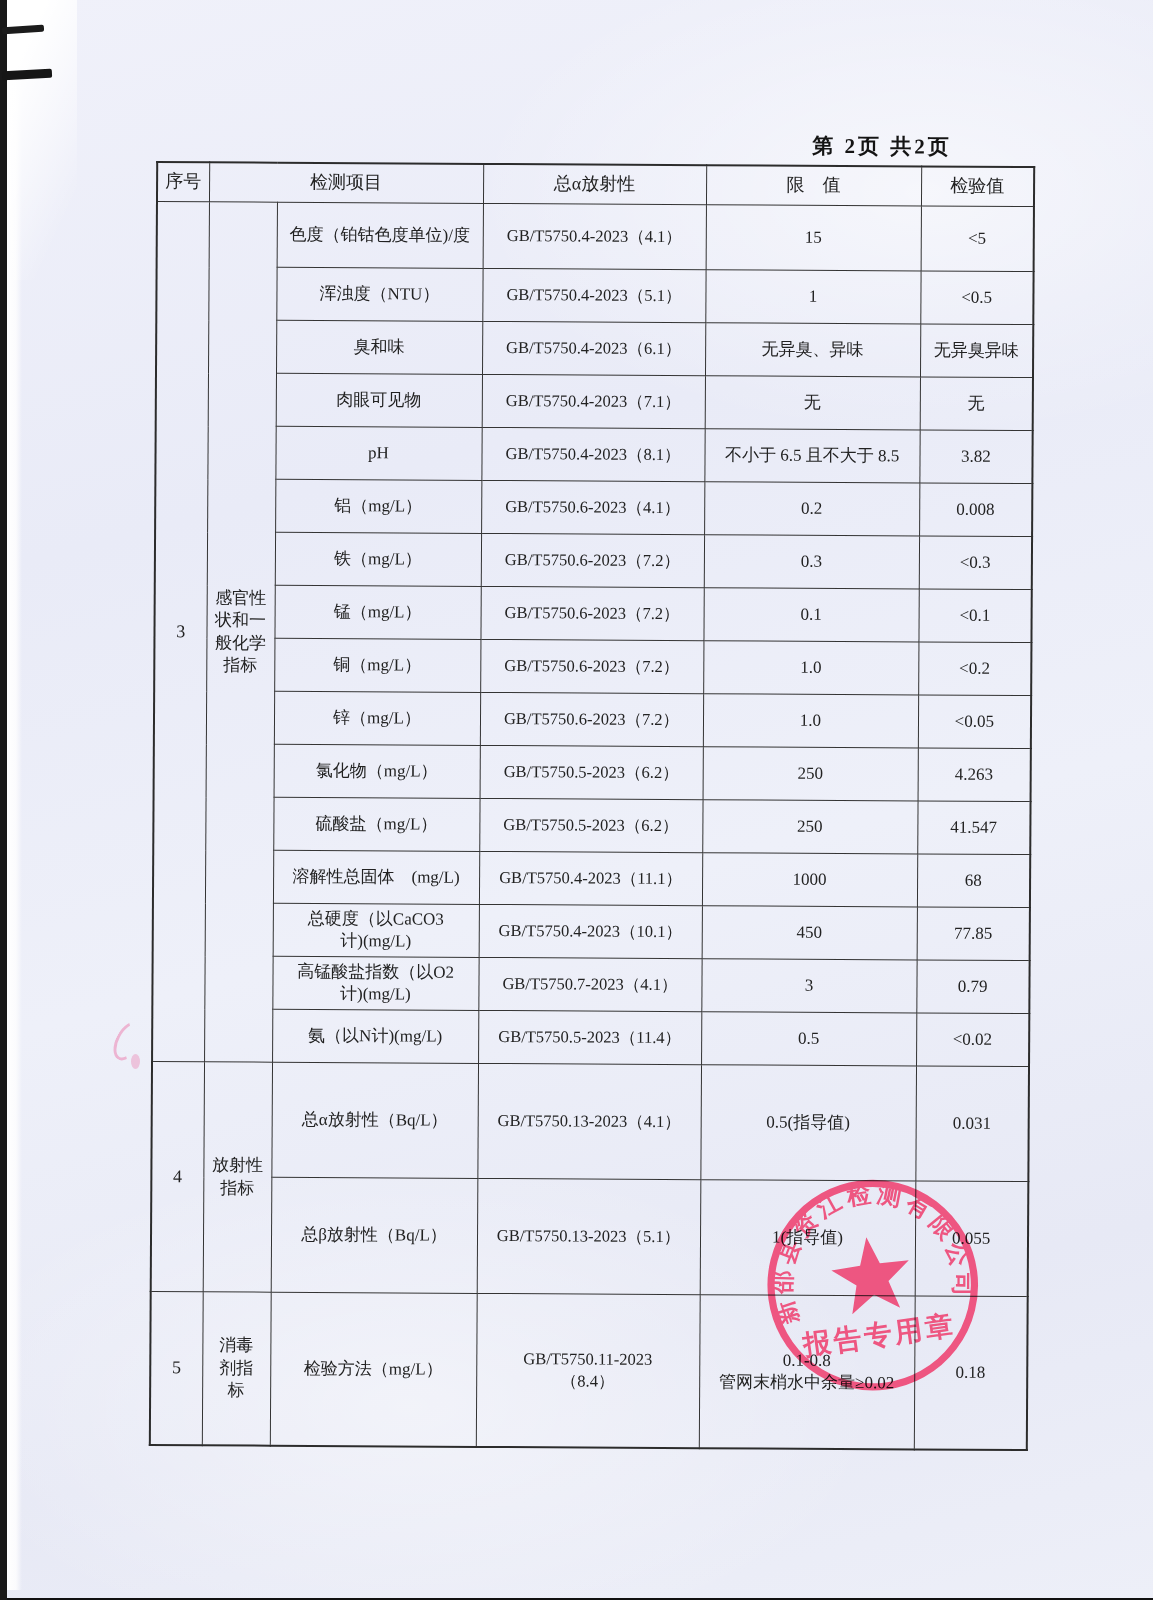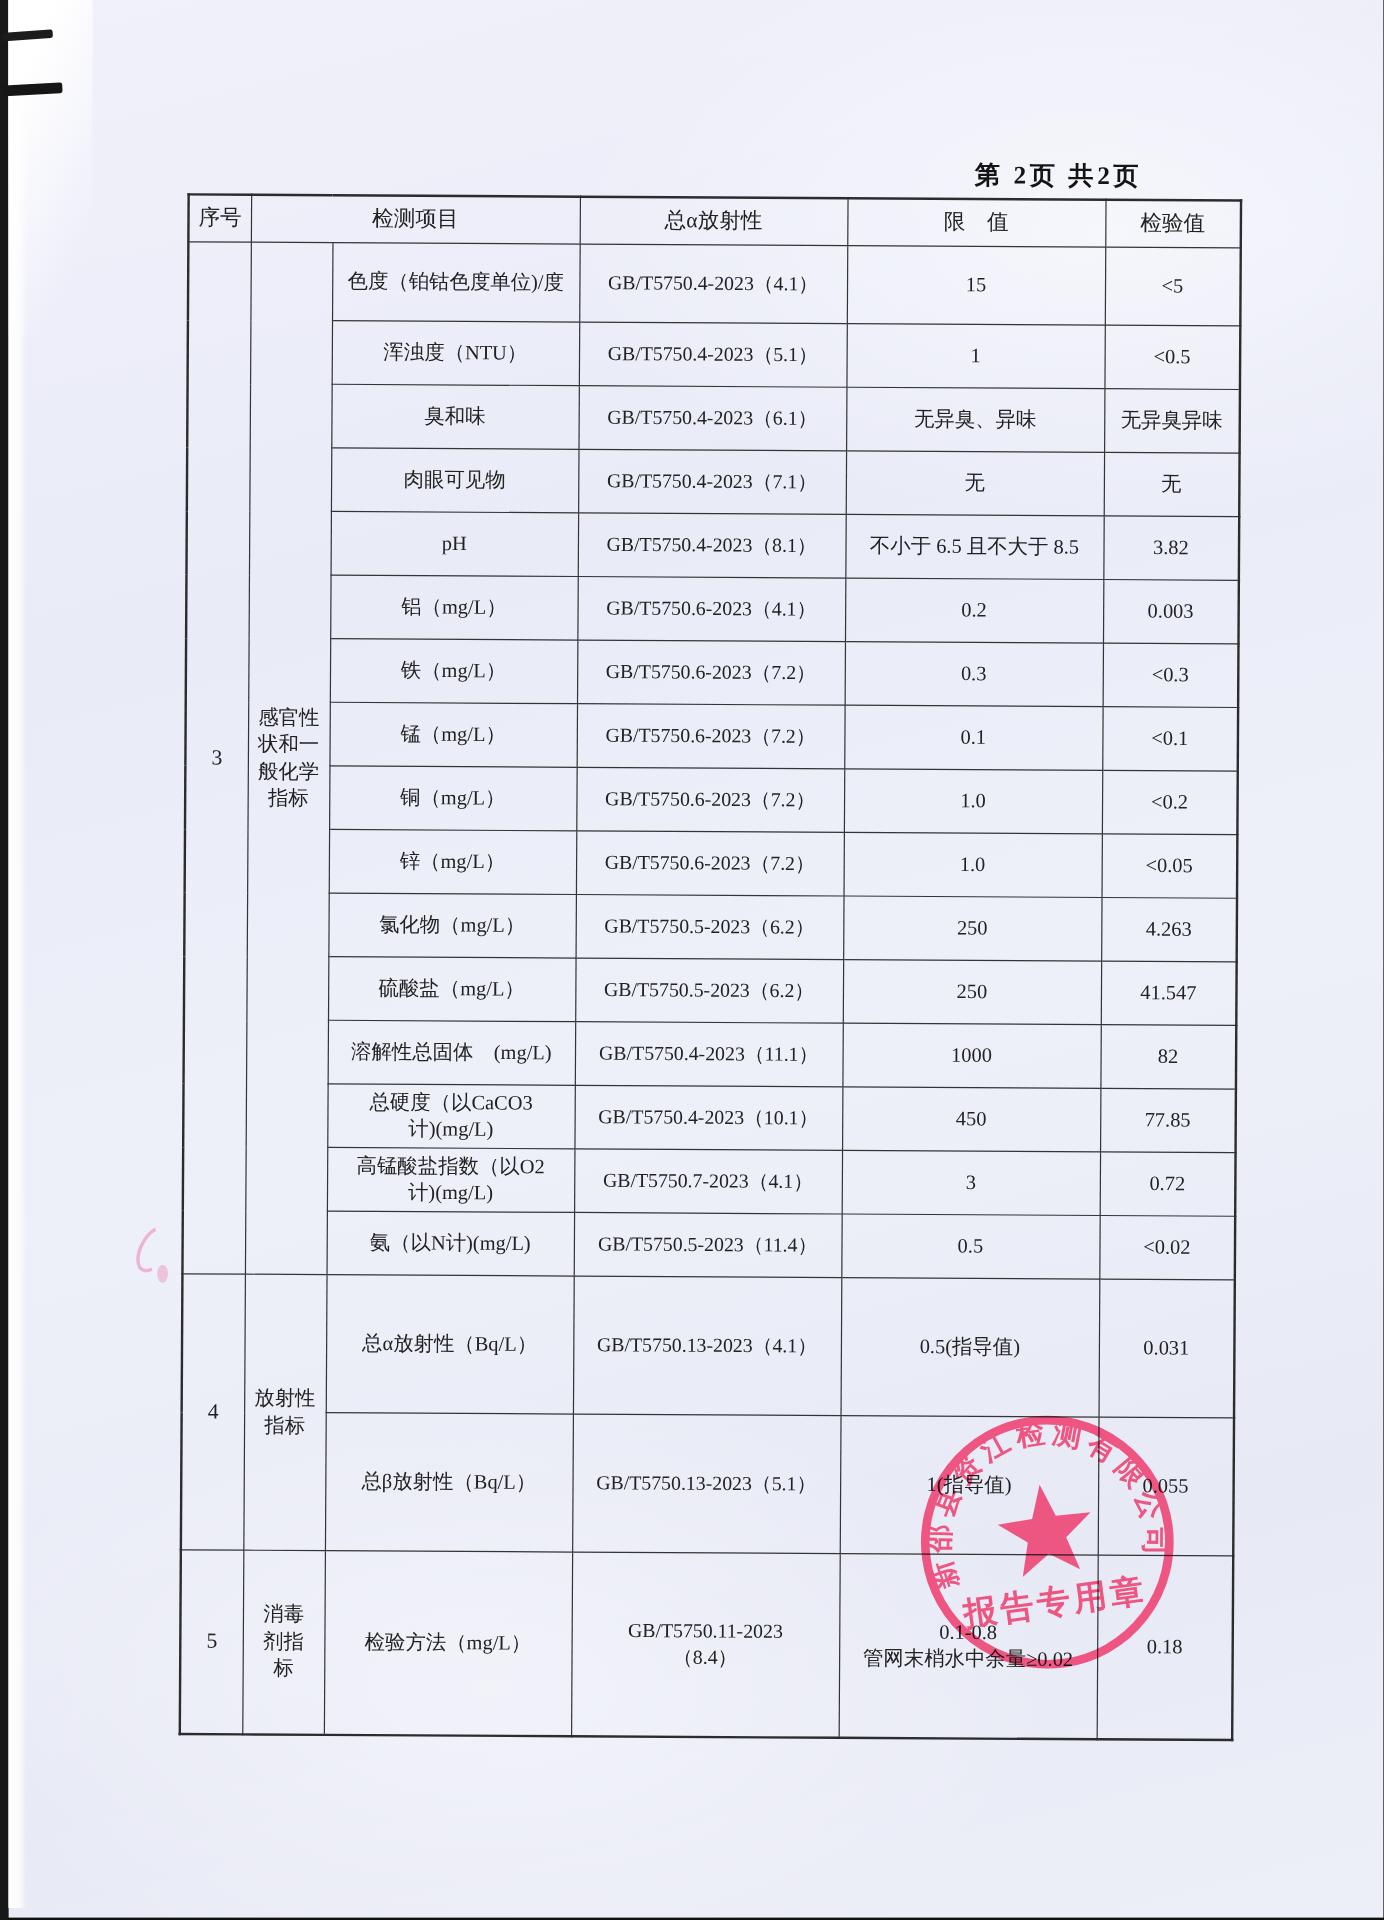--- a/index.html
+++ b/index.html
@@ -137,21 +137,21 @@
         <tr class="sec3">
           <td class="c-item">pH</td>
           <td class="c-method">GB/T5750.4-2023（8.1）</td>
           <td class="c-limit">不小于 6.5 且不大于 8.5</td>
           <td class="c-value">3.82</td>
         </tr>
         <tr class="sec3">
           <td class="c-item">铝（mg/L）</td>
           <td class="c-method">GB/T5750.6-2023（4.1）</td>
           <td class="c-limit">0.2</td>
-          <td class="c-value">0.003</td>
+          <td class="c-value">0.008</td>
         </tr>
         <tr class="sec3">
           <td class="c-item">铁（mg/L）</td>
           <td class="c-method">GB/T5750.6-2023（7.2）</td>
           <td class="c-limit">0.3</td>
           <td class="c-value">&lt;0.3</td>
         </tr>
         <tr class="sec3">
           <td class="c-item">锰（mg/L）</td>
           <td class="c-method">GB/T5750.6-2023（7.2）</td>
@@ -179,35 +179,35 @@
         <tr class="sec3">
           <td class="c-item">硫酸盐（mg/L）</td>
           <td class="c-method">GB/T5750.5-2023（6.2）</td>
           <td class="c-limit">250</td>
           <td class="c-value">41.547</td>
         </tr>
         <tr class="sec3">
           <td class="c-item">溶解性总固体　(mg/L)</td>
           <td class="c-method">GB/T5750.4-2023（11.1）</td>
           <td class="c-limit">1000</td>
-          <td class="c-value">82</td>
+          <td class="c-value">68</td>
         </tr>
         <tr class="sec3">
           <td class="c-item">总硬度（以CaCO3
 计)(mg/L)</td>
           <td class="c-method">GB/T5750.4-2023（10.1）</td>
           <td class="c-limit">450</td>
           <td class="c-value">77.85</td>
         </tr>
         <tr class="sec3">
           <td class="c-item">高锰酸盐指数（以O2
 计)(mg/L)</td>
           <td class="c-method">GB/T5750.7-2023（4.1）</td>
           <td class="c-limit">3</td>
-          <td class="c-value">0.72</td>
+          <td class="c-value">0.79</td>
         </tr>
         <tr class="sec3">
           <td class="c-item">氨（以N计)(mg/L)</td>
           <td class="c-method">GB/T5750.5-2023（11.4）</td>
           <td class="c-limit">0.5</td>
           <td class="c-value">&lt;0.02</td>
         </tr>
         <tr class="sec4">
           <td rowspan="2" class="col-no">4</td>
           <td rowspan="2" class="col-group">放射性

